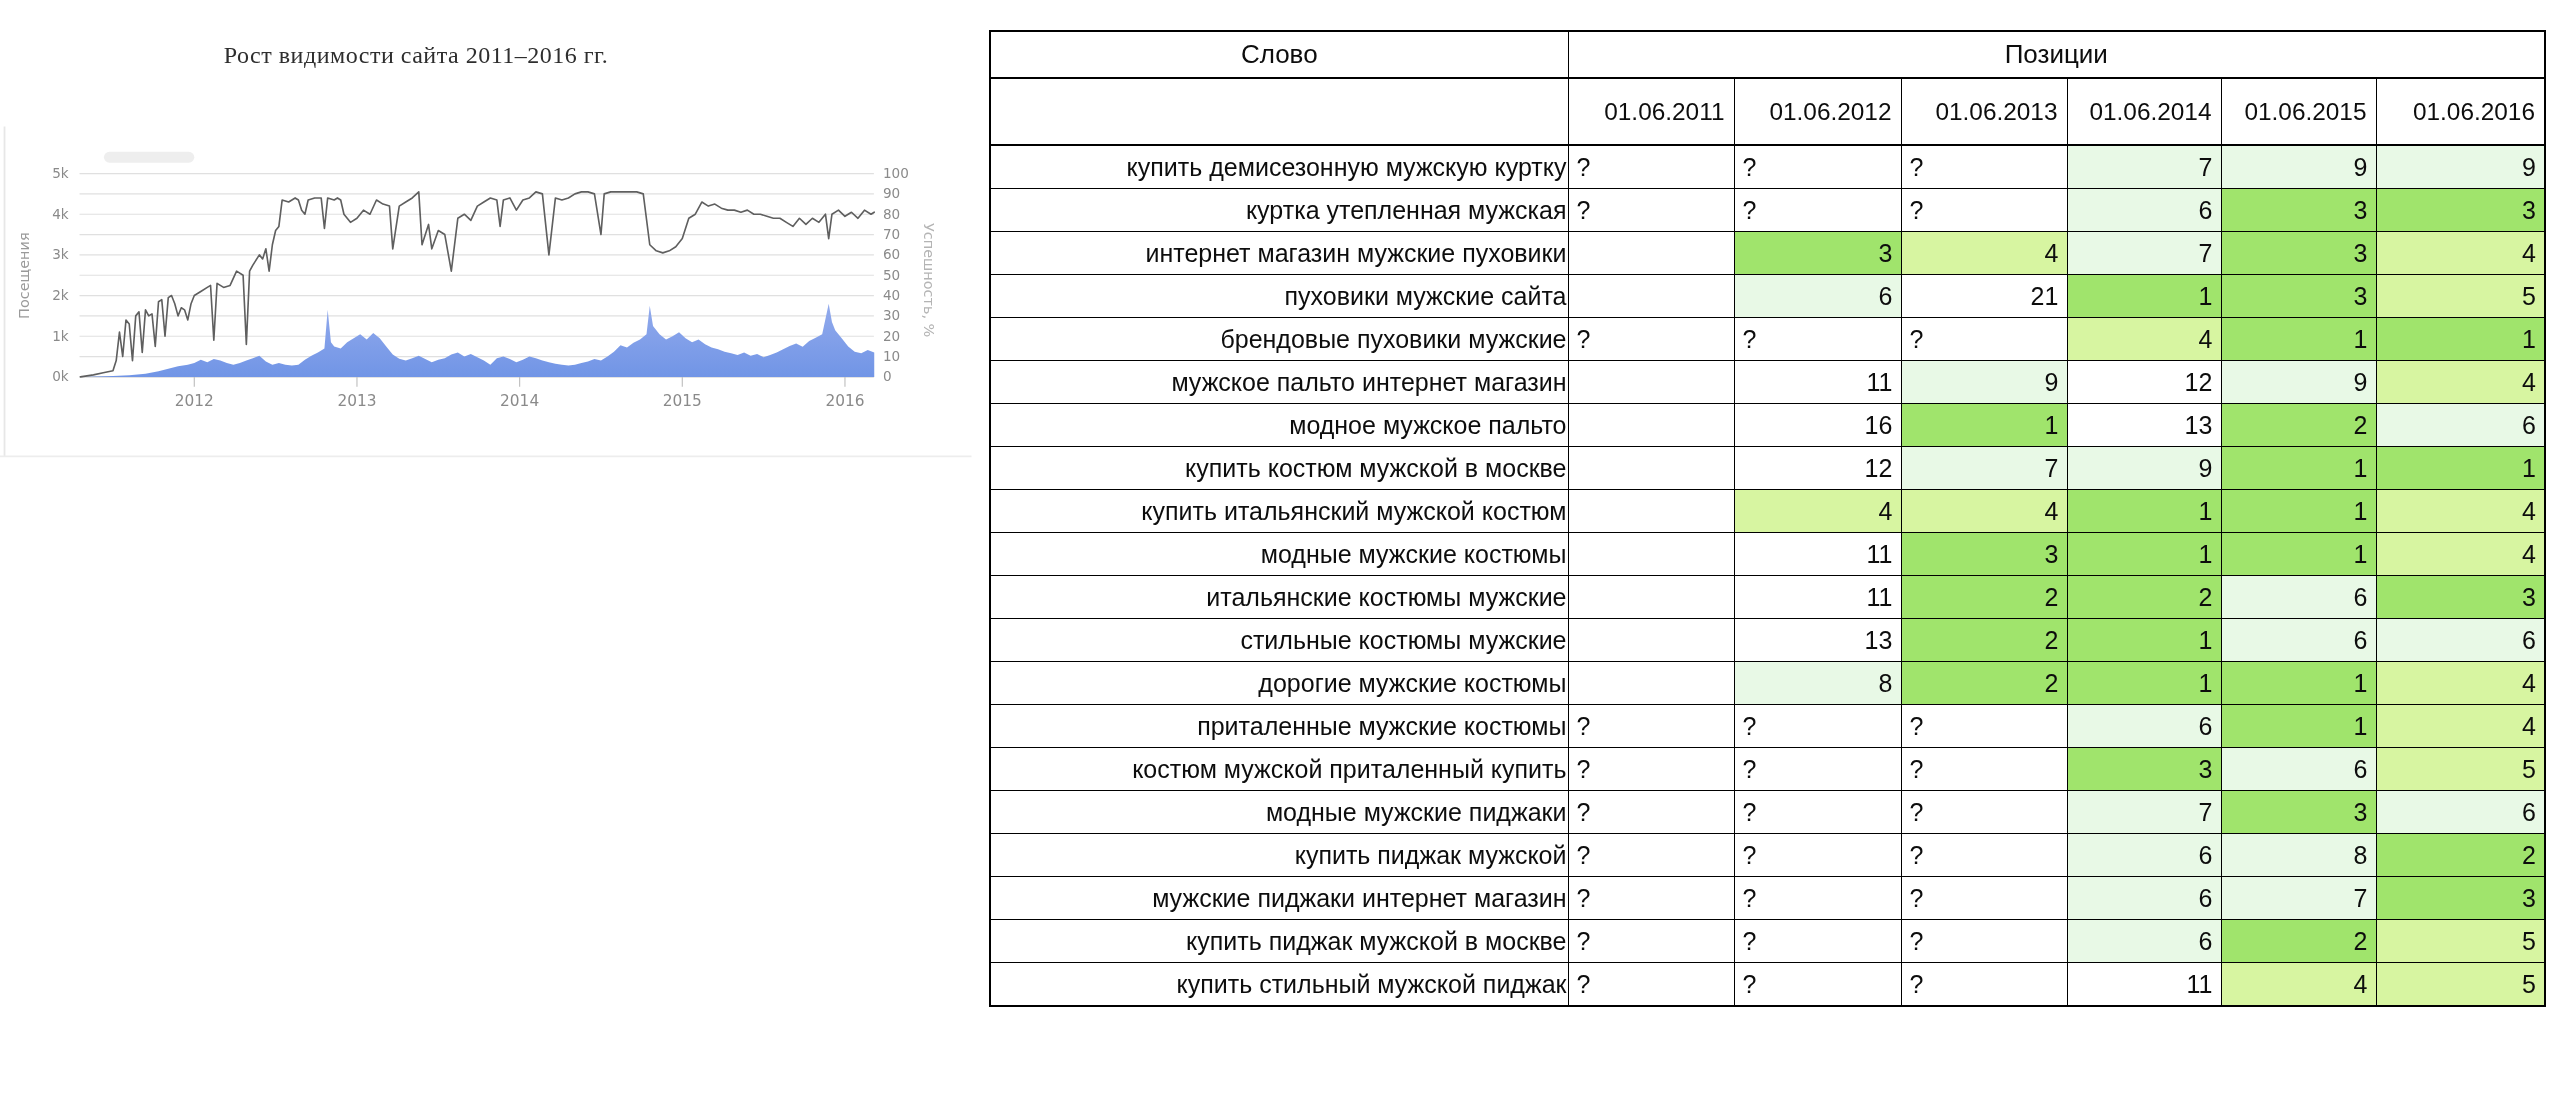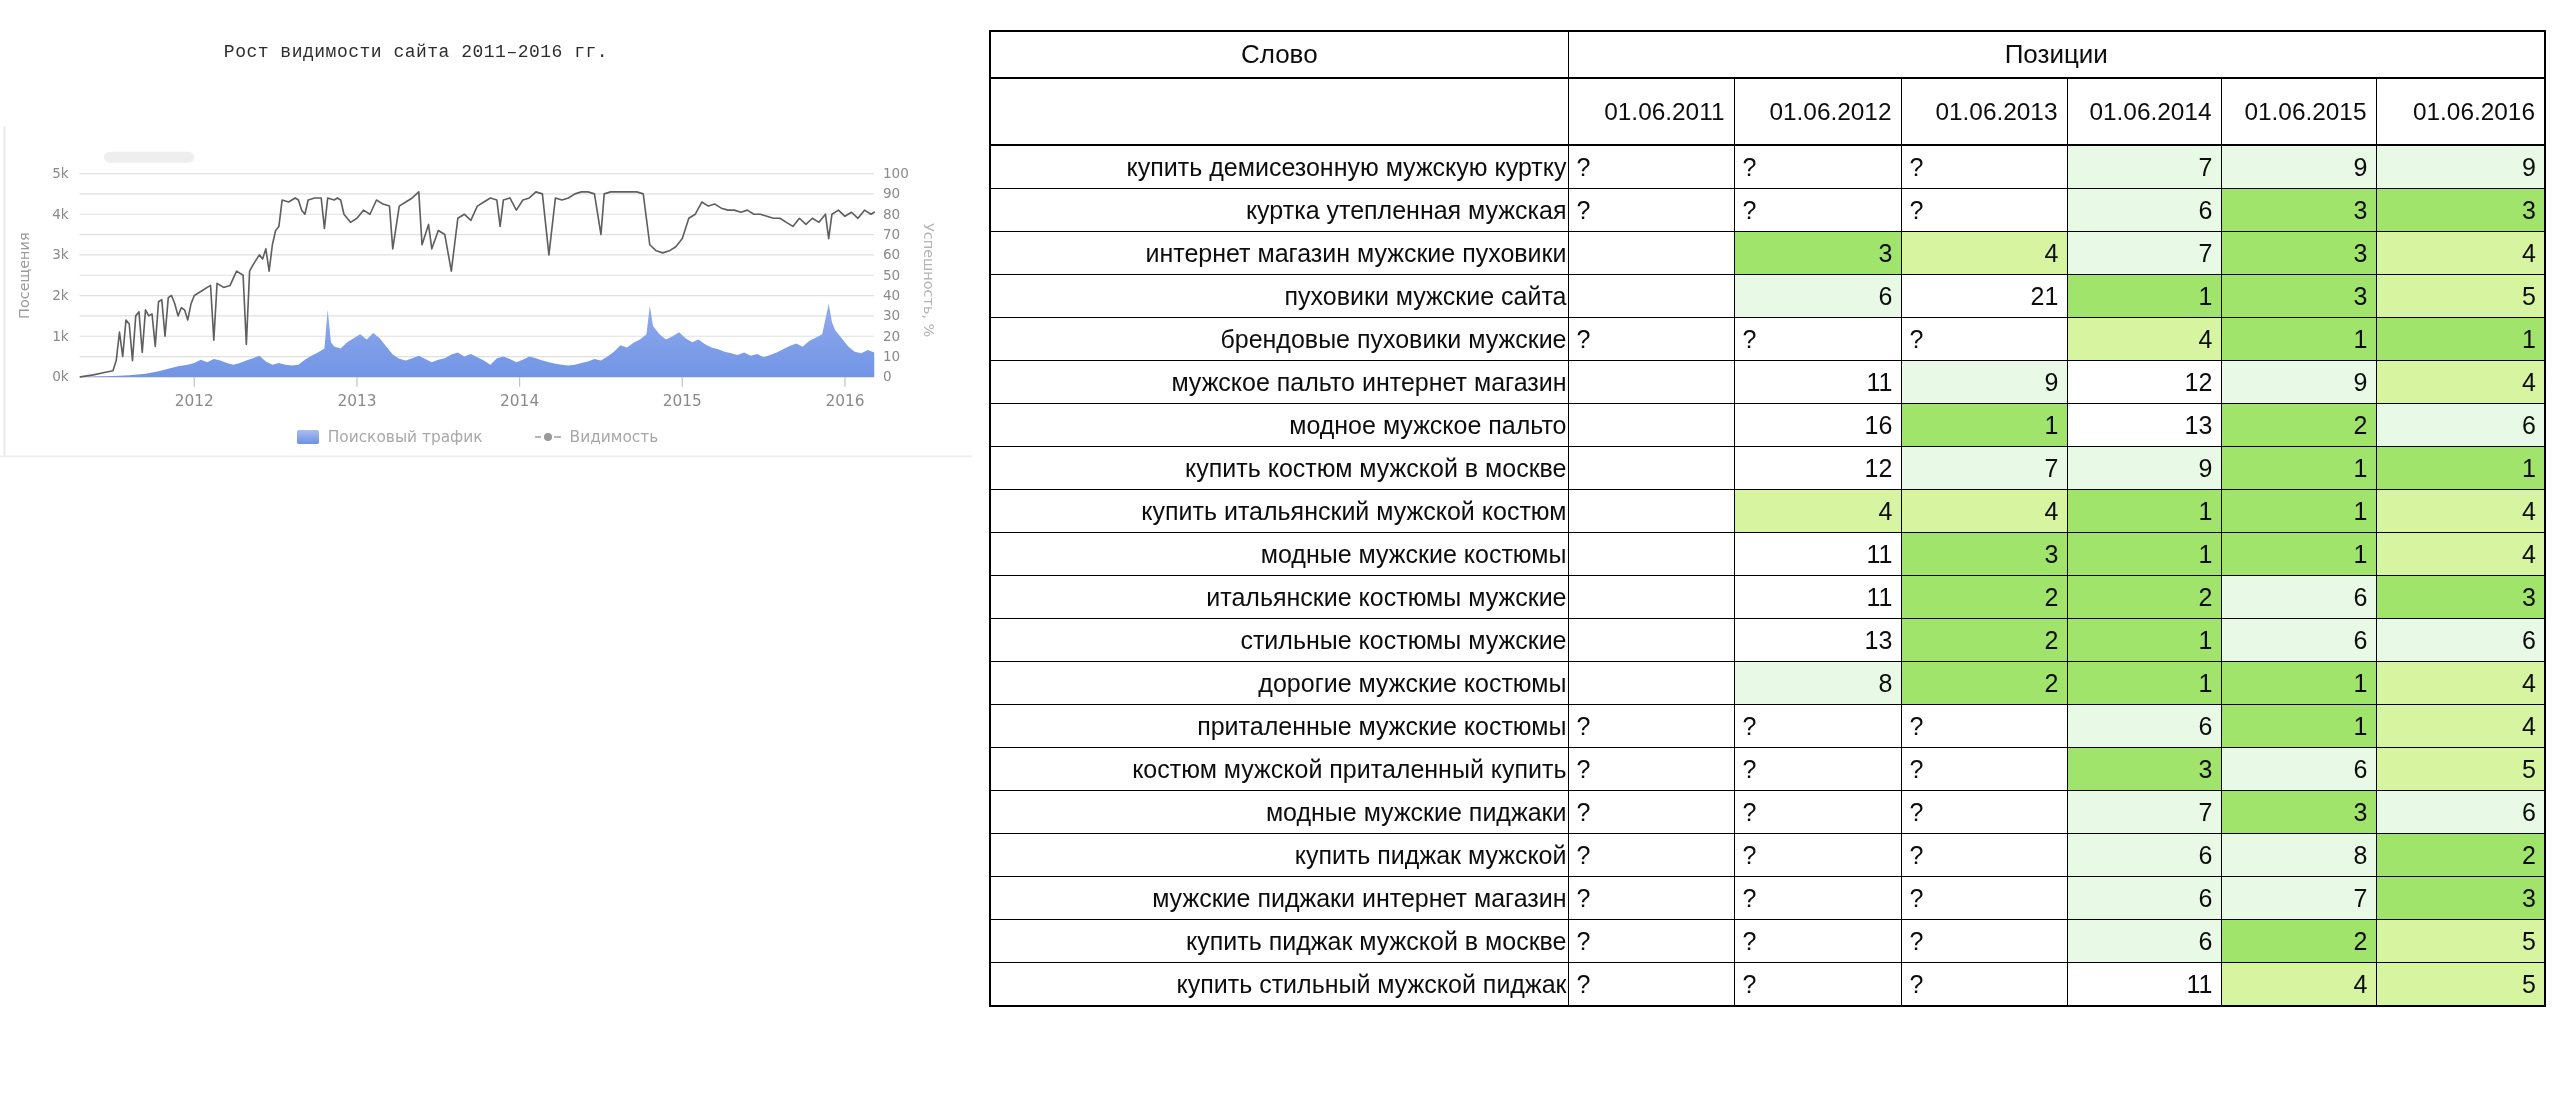--- a/index.html
+++ b/index.html
@@ -2,22 +2,22 @@
 <html style="--c-green: #a0e46c; --c-lime: #d7f5a1; --c-pale: #e8f9e6;font-size:14.5px"><head>
 <meta charset="utf-8">
 <style>
   html,body{margin:0;padding:0;background:#fff;}
   body{width:2576px;height:1094px;position:relative;overflow:hidden;
        font-family:"Liberation Sans","DejaVu Sans",sans-serif;}
 
   
   .chart-card{position:absolute;left:0;top:0;width:976px;height:488px;}
   .chart-title{position:absolute;left:0;top:42px;width:832px;margin:0;
-               text-align:center;font-size:18px;font-weight:400;color:#2e2e2e;
-               font-family:Liberation Mono, monospace;letter-spacing:0.5px;}
+               text-align:center;font-size:24px;font-weight:400;color:#2e2e2e;
+               font-family:Liberation Serif, serif;letter-spacing:0.5px;}
   #chart-svg{position:absolute;left:0;top:0;width:976px;height:470px;}
   .legend{position:absolute;left:80px;top:428px;width:795px;display:flex;
           justify-content:center;align-items:center;gap:52px;
           font-family:"DejaVu Sans",sans-serif;font-size:15.4px;color:#a8a8a8;}
   .legend-item{display:flex;align-items:center;gap:9px;cursor:pointer;}
   .swatch{width:22px;height:13.6px;border-radius:1.8px;
           background:linear-gradient(#aabdee,#6d92e4);display:inline-block;}
   .marker{display:inline-flex;align-items:center;gap:2.7px;}
   .marker .dash{width:6.3px;height:1.8px;background:#b5b5b5;display:inline-block;}
   .marker .dot{width:8.1px;height:8.1px;border-radius:50%;background:#9a9a9a;display:inline-block;}
@@ -95,34 +95,20 @@
         <line x1="575" y1="417" x2="575" y2="428" stroke="#c0c0c0" stroke-width="1.3"></line>
         <text x="575" y="449" text-anchor="middle" font-size="17" fill="#8a8a8a" font-family="DejaVu Sans">2014</text>
         <line x1="755" y1="417" x2="755" y2="428" stroke="#c0c0c0" stroke-width="1.3"></line>
         <text x="755" y="449" text-anchor="middle" font-size="17" fill="#8a8a8a" font-family="DejaVu Sans">2015</text>
         <line x1="935" y1="417" x2="935" y2="428" stroke="#c0c0c0" stroke-width="1.3"></line>
         <text x="935" y="449" text-anchor="middle" font-size="17" fill="#8a8a8a" font-family="DejaVu Sans">2016</text>
         <text x="32" y="305" font-size="16" fill="#9a9a9a" font-family="DejaVu Sans" text-anchor="middle" transform="rotate(-90 32 305)">Посещения</text>
         <text x="1022" y="310" font-size="16" fill="#b4b4b4" font-family="DejaVu Sans" text-anchor="middle" transform="rotate(90 1022 310)">Успешность, %</text>
       </svg>
     <h2 class="chart-title">Рост видимости сайта 2011–2016 гг.</h2>
-    <div class="legend">
-      <div class="legend-item">
-        <span class="swatch"></span>
-        <span>Поисковый трафик</span>
-      </div>
-      <div class="legend-item">
-        <span class="marker">
-            <i class="dash"></i>
-            <i class="dot"></i>
-            <i class="dash"></i>
-          </span>
-        <span>Видимость</span>
-      </div>
-    </div>
   </section>
 
   <table class="positions" id="pos-table">
     <colgroup id="pos-cols">
         <col style="width: 578px;">
         <col style="width: 166px;">
         <col style="width: 167px;">
         <col style="width: 166px;">
         <col style="width: 154px;">
         <col style="width: 155px;">

